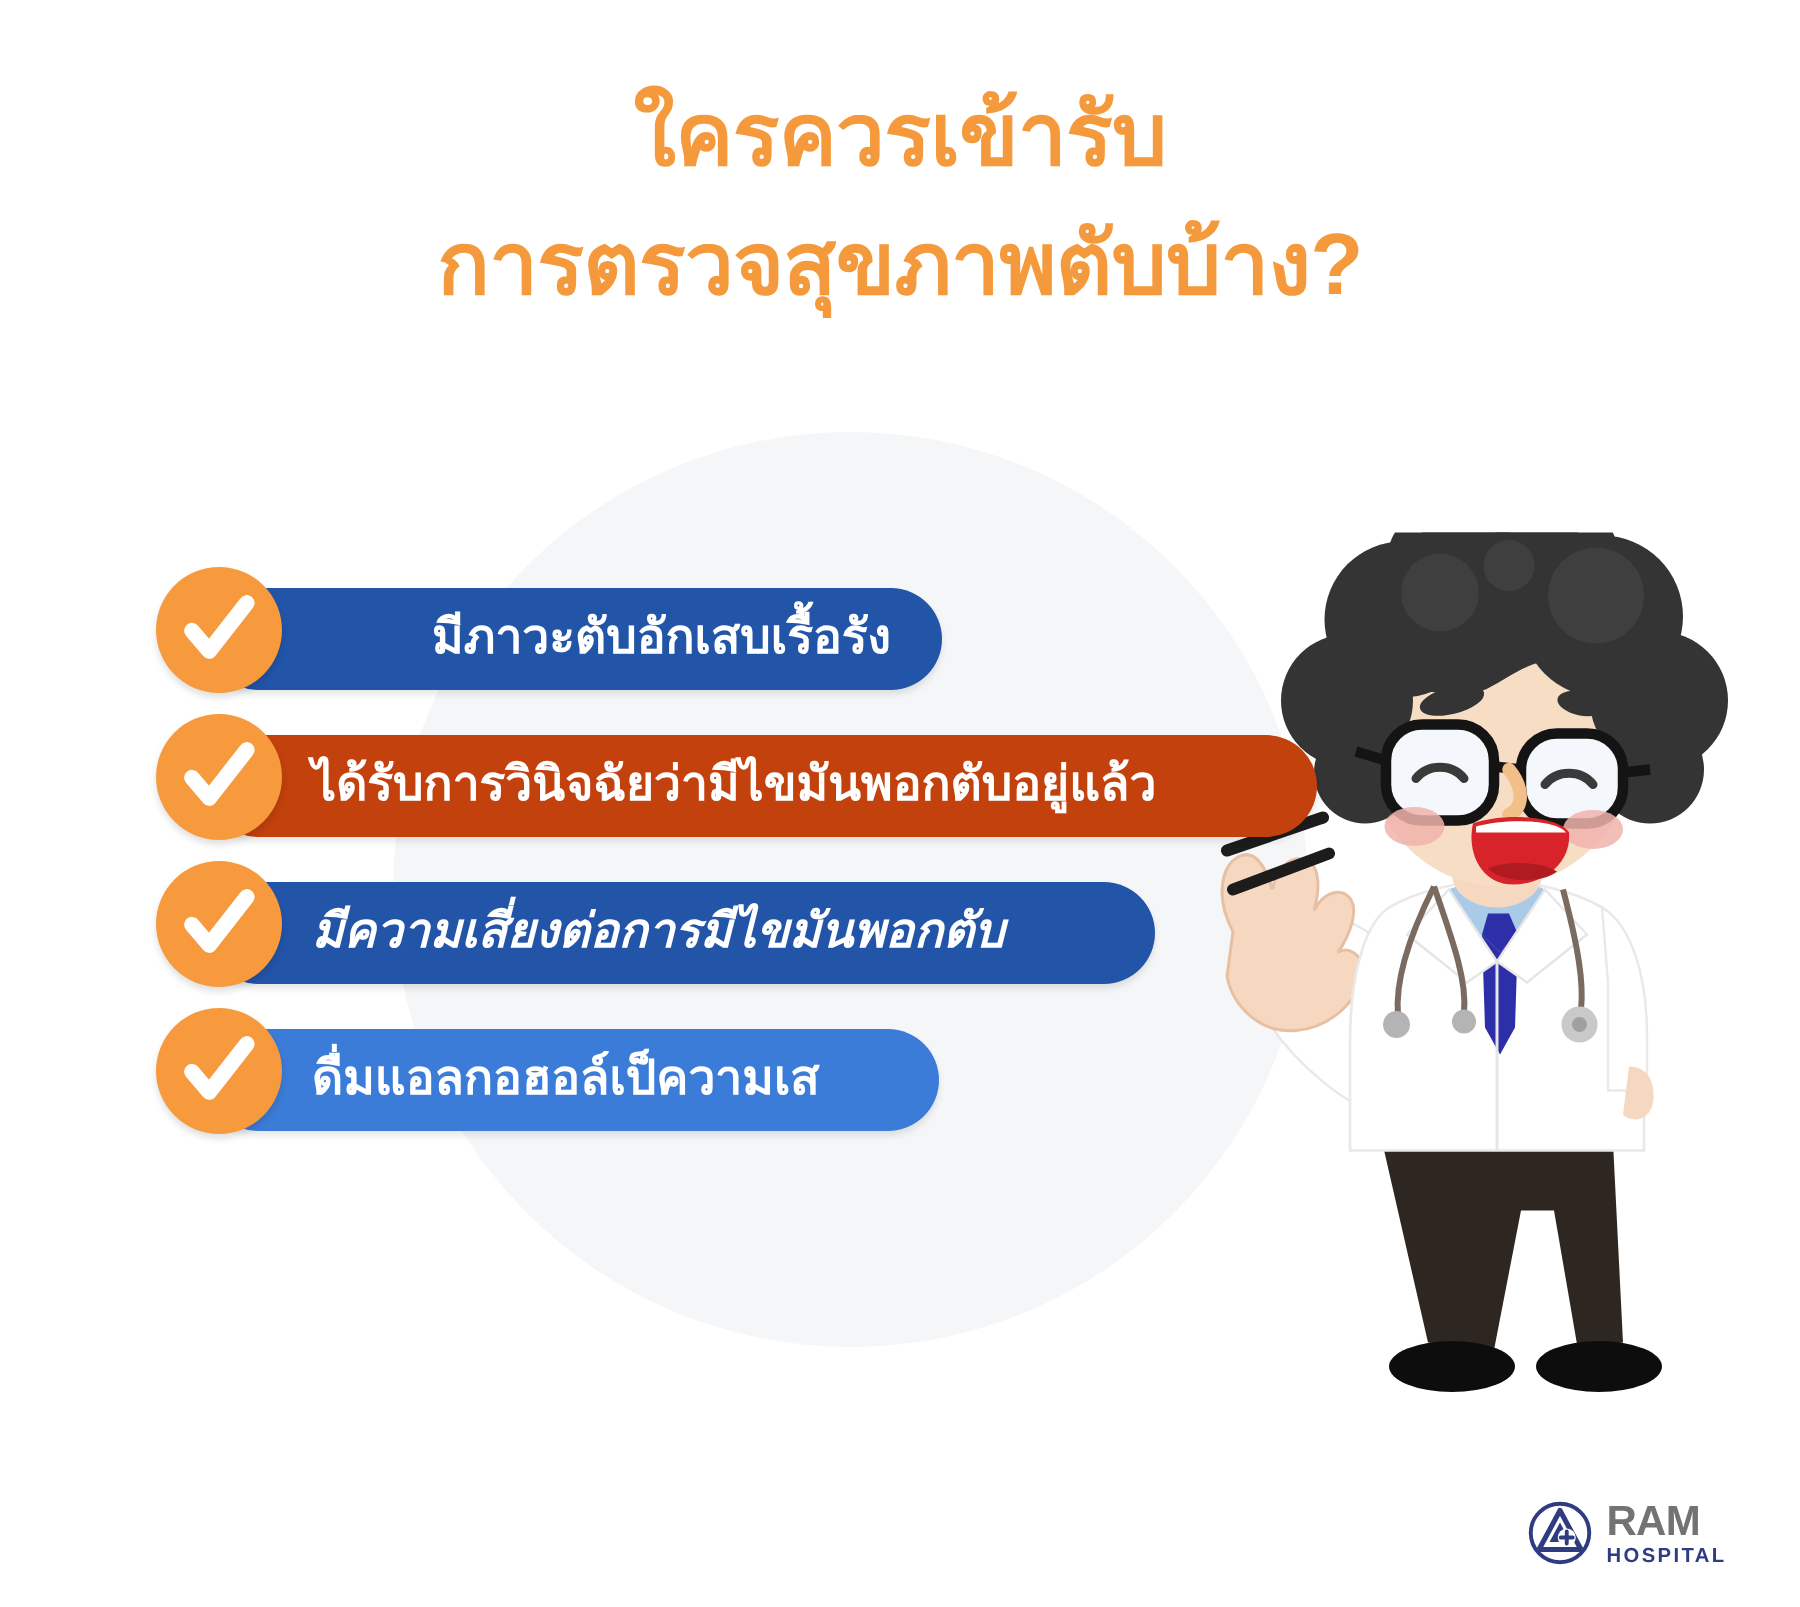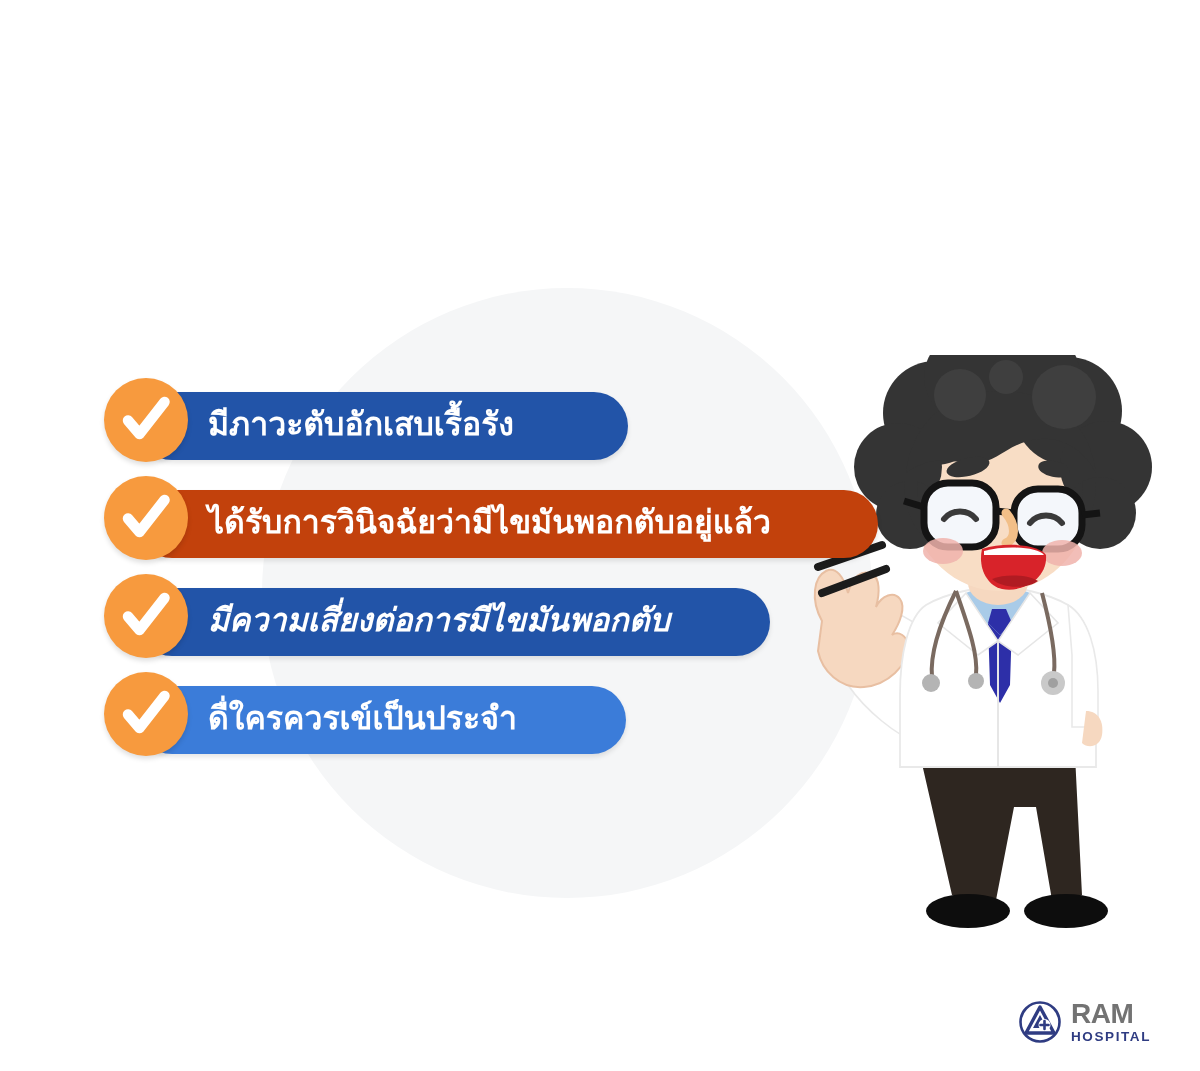--- a/index.html
+++ b/index.html
@@ -117,25 +117,29 @@
     margin-top:2px;
   }
 </style>
 </head>
 <body>
 
 <div id="stage">
 
   <div class="bg-circle"></div>
 
+  <div class="headline">
+    <span class="line">ใครควรเข้ารับ</span>
+    <span class="line">การตรวจสุขภาพตับบ้าง?</span>
+  </div>
 
   <div class="checklist">
 
     <div class="check-row">
-      <div class="pill" style="background:#2254a8; width:490px;">
+      <div class="pill" style="background:#2254a8; width:490px;justify-content:flex-end;">
         <span class="pill-label">มีภาวะตับอักเสบเรื้อรัง</span>
       </div>
       <div class="badge">
         <svg width="56" height="56" viewBox="0 0 56 56" aria-hidden="true">
           <path d="M10 28.5 L21.5 42 L46.5 10" fill="none" stroke="#ffffff" stroke-width="10.5" stroke-linecap="round" stroke-linejoin="round"></path>
         </svg>
       </div>
     </div>
 
     <div class="check-row">
@@ -155,21 +159,21 @@
       </div>
       <div class="badge">
         <svg width="56" height="56" viewBox="0 0 56 56" aria-hidden="true">
           <path d="M10 28.5 L21.5 42 L46.5 10" fill="none" stroke="#ffffff" stroke-width="10.5" stroke-linecap="round" stroke-linejoin="round"></path>
         </svg>
       </div>
     </div>
 
     <div class="check-row">
       <div class="pill" style="background:#3b7cd9; width:488px;">
-        <span class="pill-label">ดื่ใครควรเข์เป็นประจำ</span>
+        <span class="pill-label">ดื่มแอลกอฮอล์เป็ความเส</span>
       </div>
       <div class="badge">
         <svg width="56" height="56" viewBox="0 0 56 56" aria-hidden="true">
           <path d="M10 28.5 L21.5 42 L46.5 10" fill="none" stroke="#ffffff" stroke-width="10.5" stroke-linecap="round" stroke-linejoin="round"></path>
         </svg>
       </div>
     </div>
 
   </div>
 

